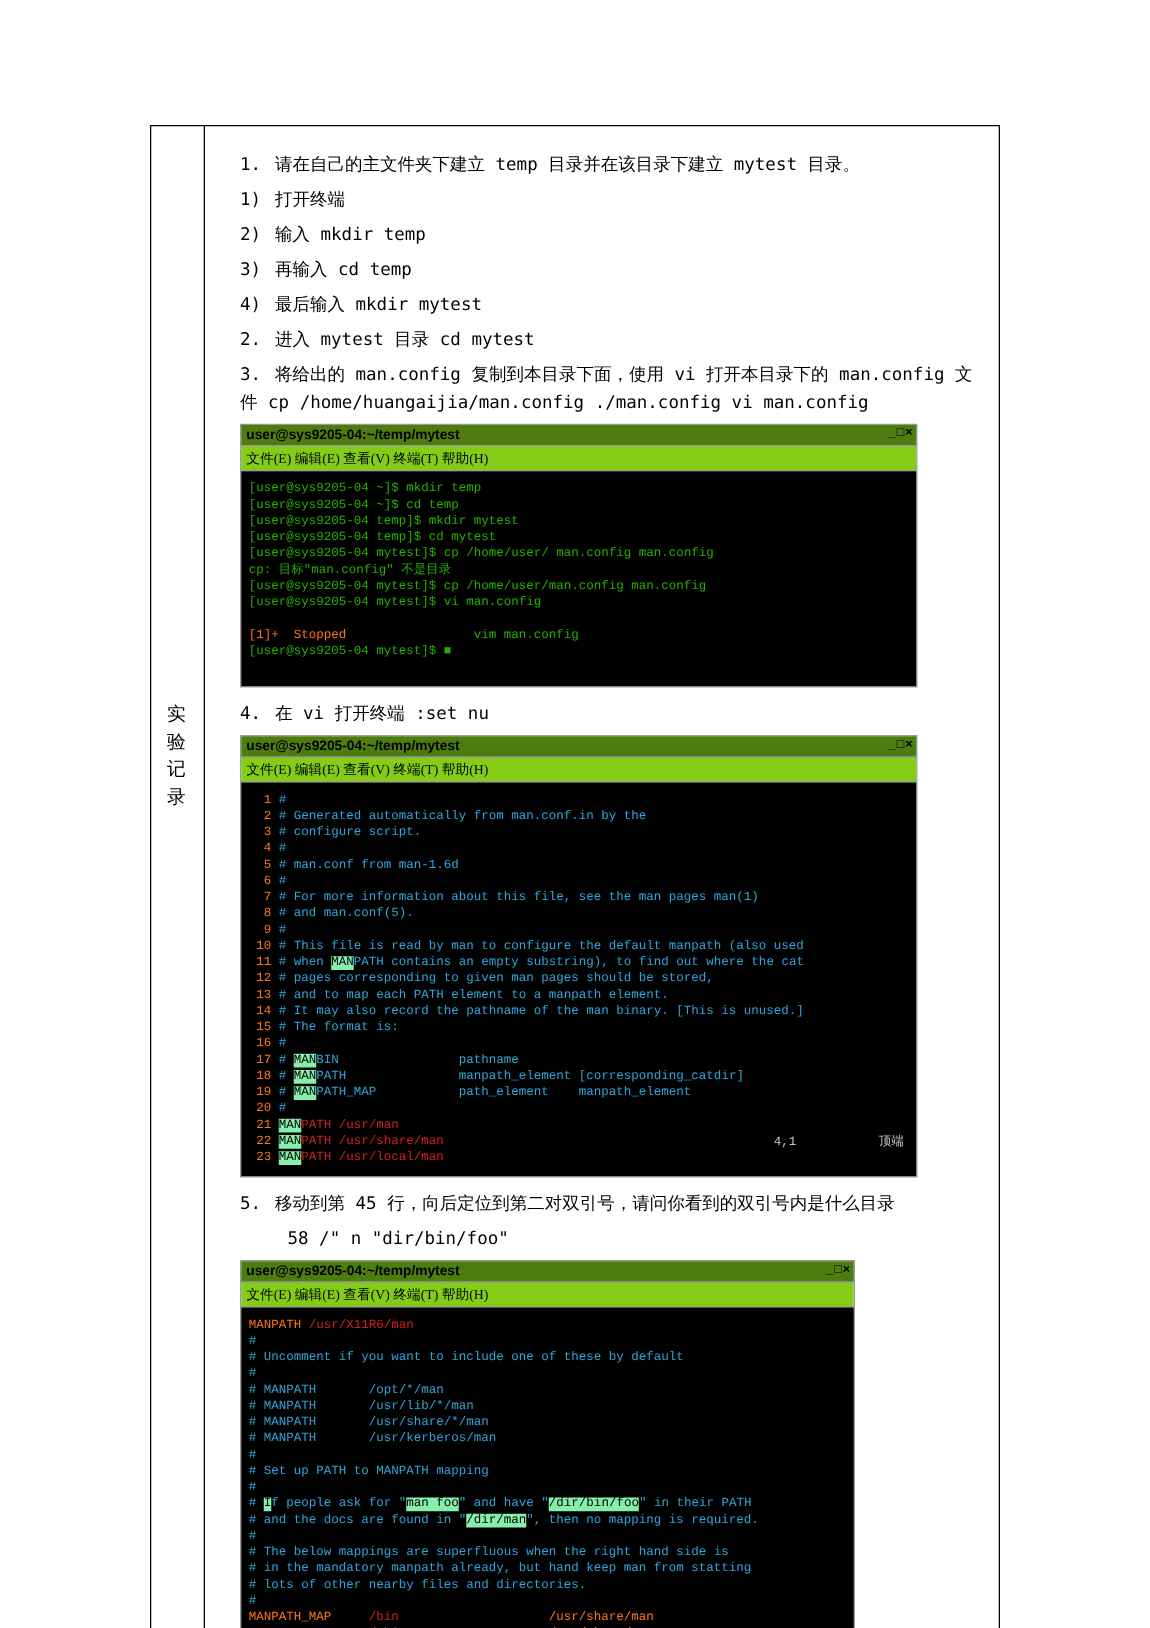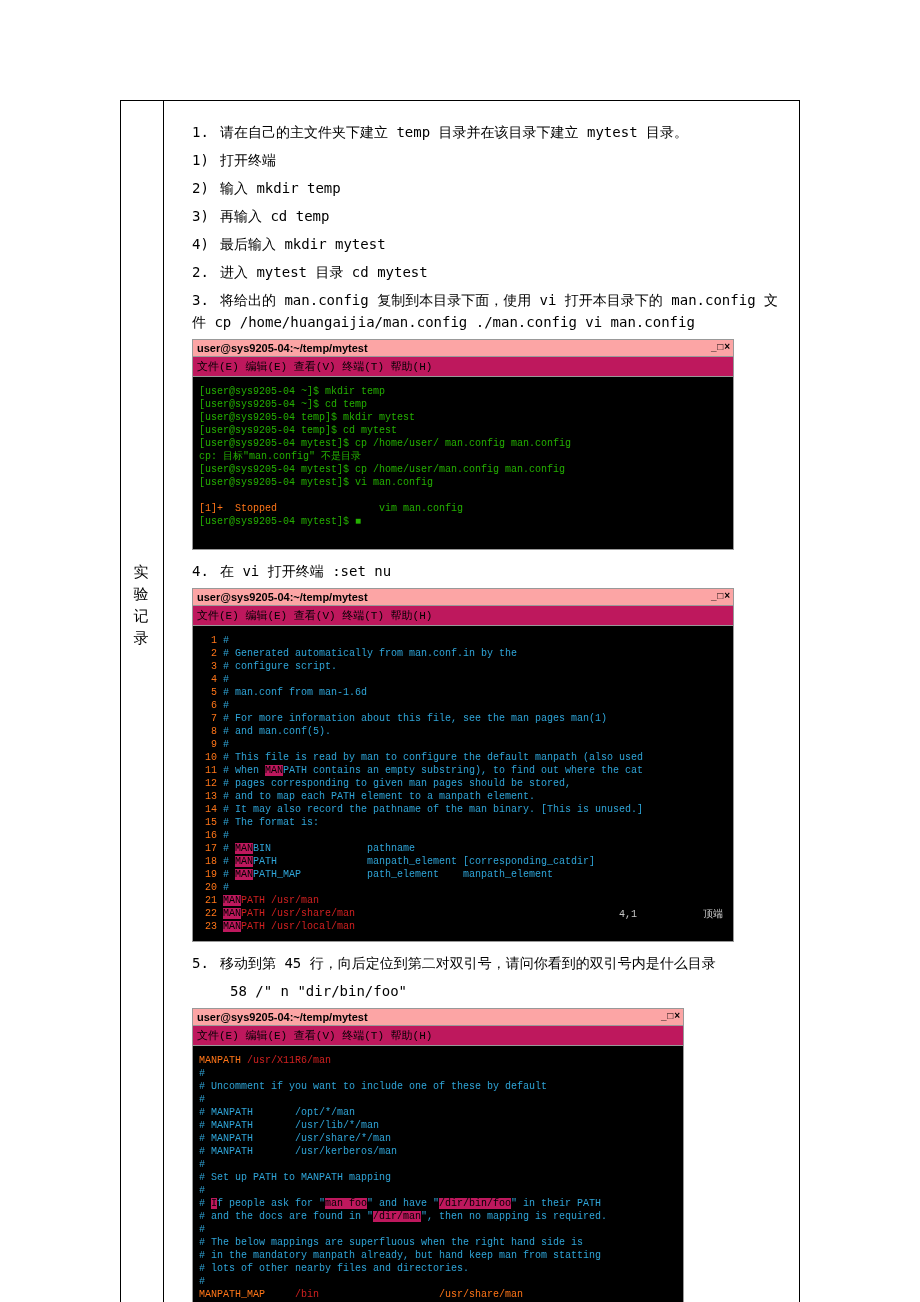--- a/index.html
+++ b/index.html
@@ -62,58 +62,58 @@
     font-family: Arial, sans-serif;
     pointer-events: none;
     z-index: 5;
   }
   
   .term-wrap {
     margin: 6px 0 10px 12px;
     border: 1px solid #999;
   }
   .term-title {
-    background: #fca5a5;
+    background: #4d7c0f;
     border-bottom: 1px solid #999;
     padding: 2px 4px;
     font-size: 11px;
     color: #000;
     position: relative;
     font-family: Arial, sans-serif;
     font-weight: bold;
   }
   .term-title .winbtn {
     position: absolute;
     right: 4px;
     top: 1px;
     font-size: 10px;
     letter-spacing: -1px;
   }
   .term-menu {
-    background: #be185d;
+    background: #84cc16;
     border-bottom: 1px solid #999;
     padding: 2px 4px;
     font-size: 11px;
     color: #000;
-    font-family: Liberation Mono, monospace;
+    font-family: Liberation Serif, serif;
   }
   .term-body {
     background: #000;
     color: #24b000;
     font-family: "Courier New", monospace;
     font-size: 10px;
     padding: 8px 6px;
     line-height: 13px;
     white-space: pre;
     overflow: hidden;
     position: relative;
   }
   .green { color: #24b000; }
   .orange { color: #ff7518; }
-  .yellow-bg { background: #be185d; color: #000; }
+  .yellow-bg { background: #86efac; color: #000; }
   .cyan { color: #2fa5d8; }
   .red { color: #d02020; }
   .status-right {
     position: absolute;
     right: 10px;
     bottom: 20px;
     color: #c8c8c8;
     font-size: 10px;
   }
   .term1 { width: 540px; }

